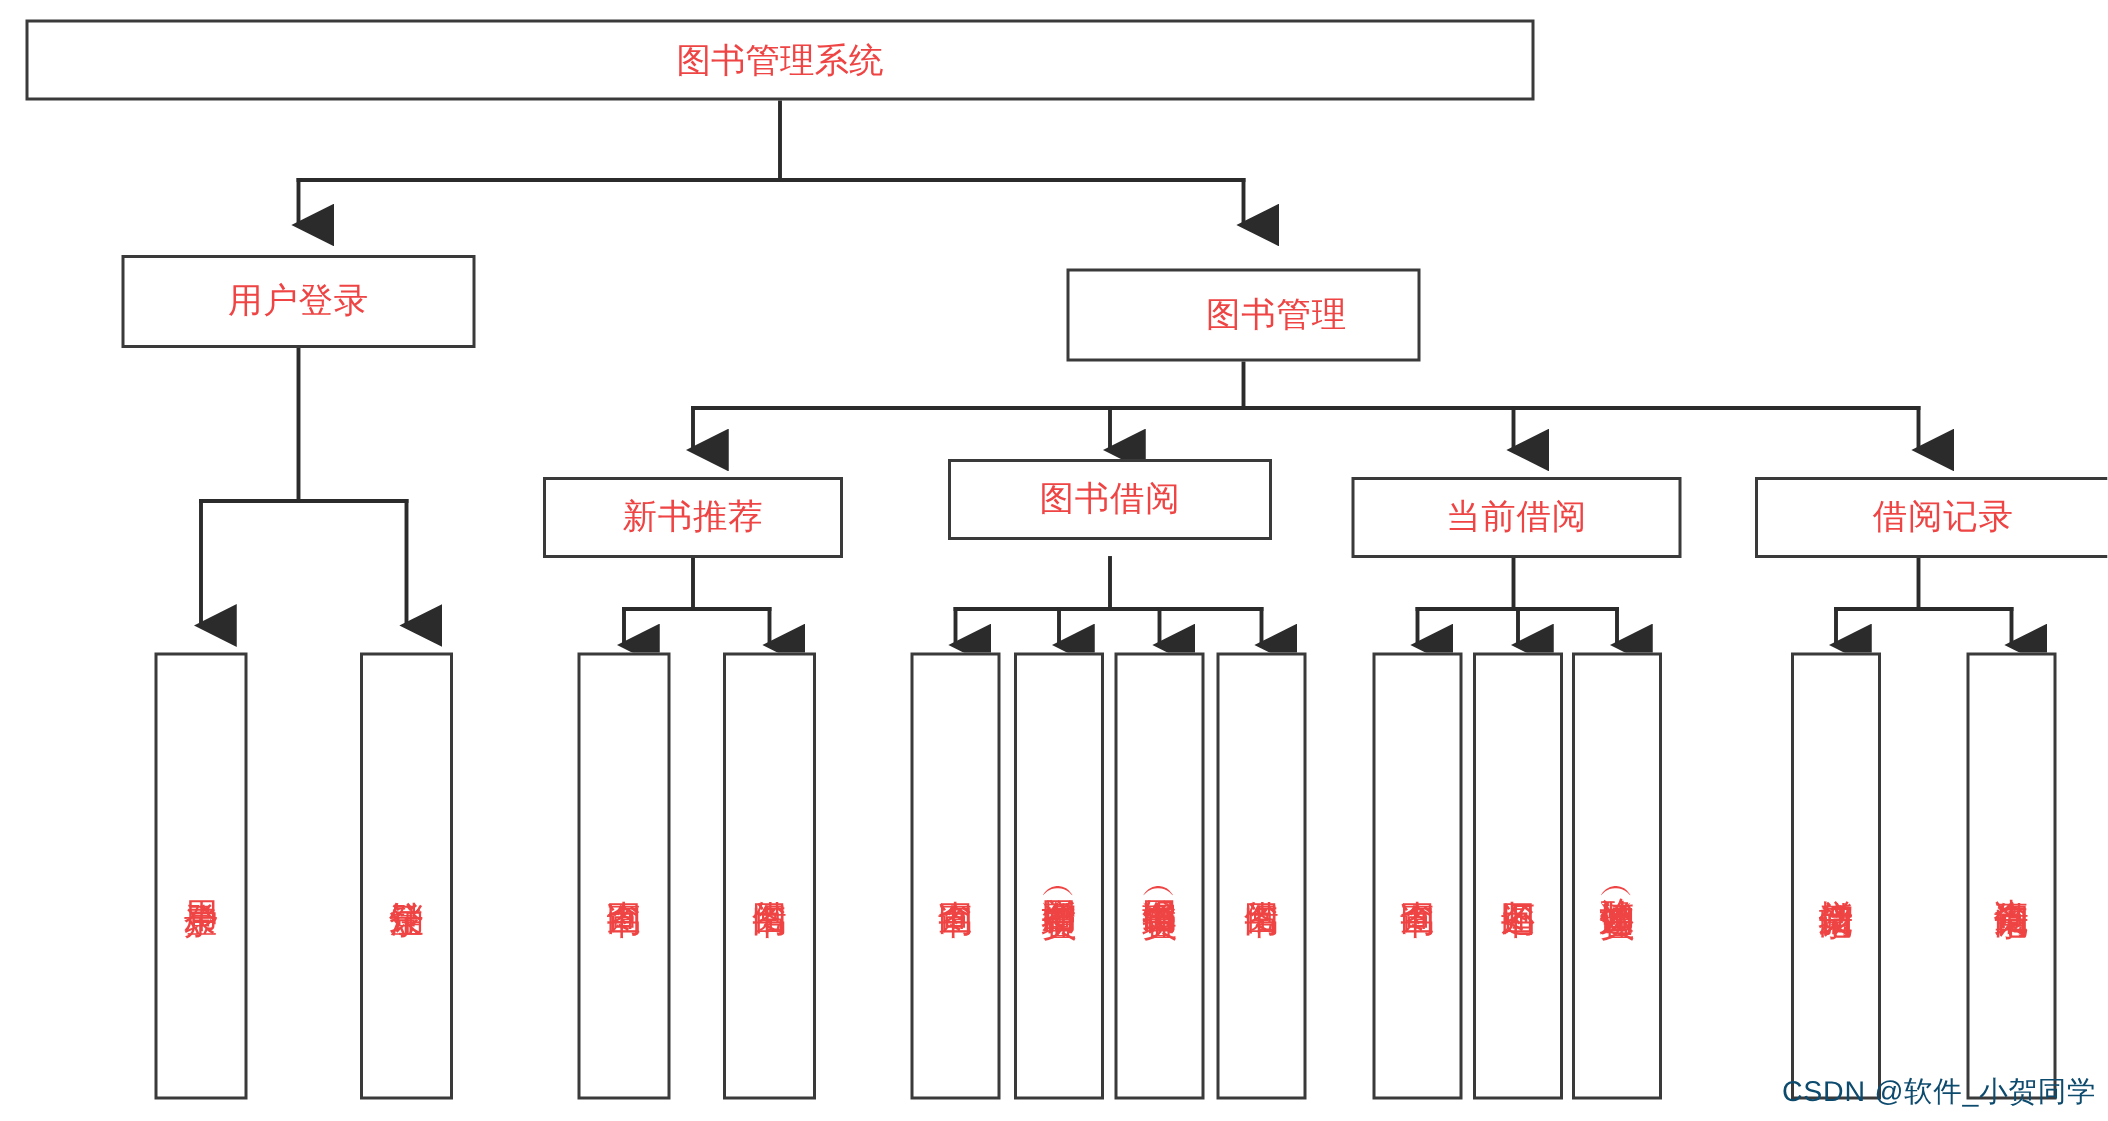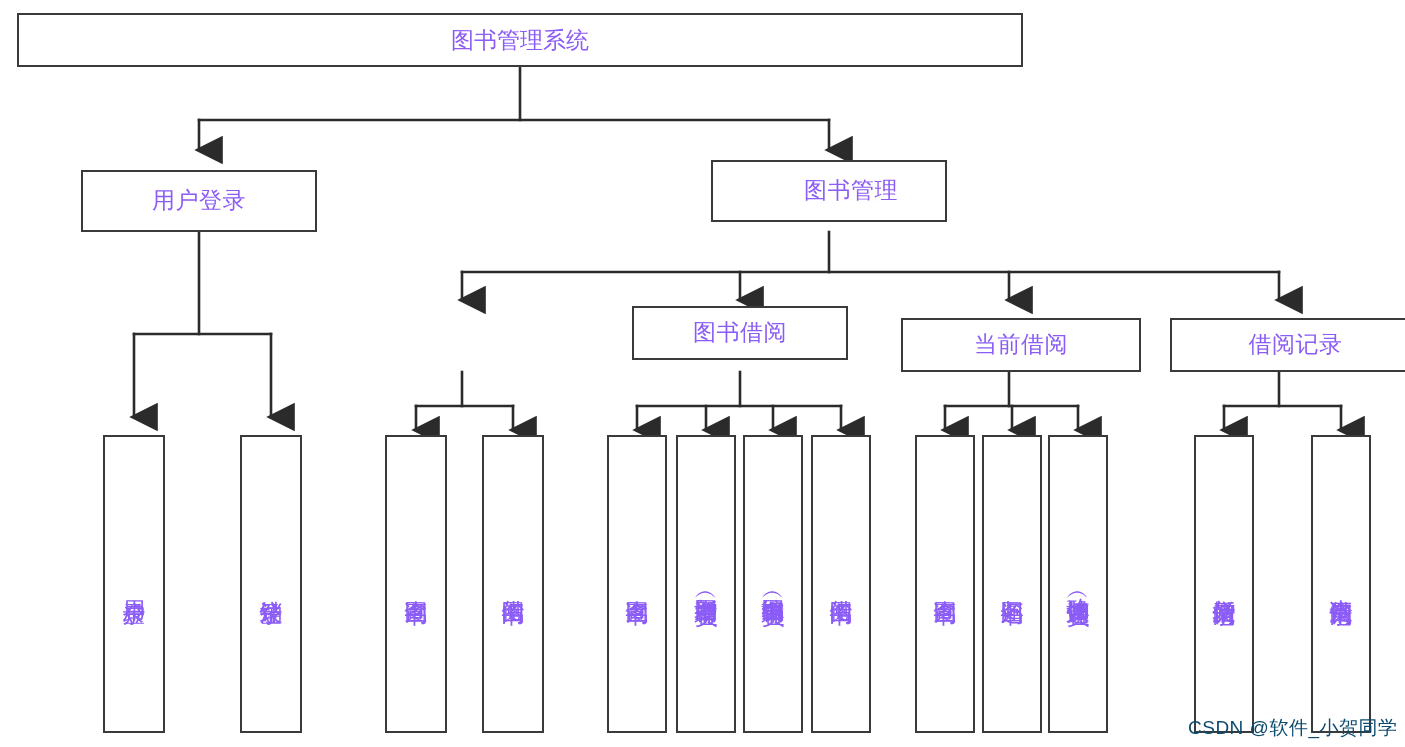--- a/index.html
+++ b/index.html
@@ -28,21 +28,21 @@
   }
   .node {
     position: absolute;
     box-sizing: border-box;
     background: #ffffff;
     border: 2.5px solid #3a3a3a;
     display: flex;
     align-items: center;
     justify-content: center;
     text-align: center;
-    color: #8b5cf6;
+    color: #ef4444;
   }
   .node.horiz {
     font-size: 23px;
     letter-spacing: 0.5px;
     line-height: 1.2;
   }
   .node.root {
     font-size: 23px;
   }
   .node.vert {
@@ -125,28 +125,31 @@
     </g>
   </svg>
 
   <div class="node root" style="left:17px; top:13px; width:1006px; height:54px;">
     <span>图书管理系统</span>
   </div>
 
   <div class="node horiz" style="left:81px; top:170px; width:236px; height:62px;">
     <span>用户登录</span>
   </div>
-  <div class="node horiz" style="left:711px; top:160px; width:236px; height:62px;padding-left:44px;">
+  <div class="node horiz" style="left:711px; top:179px; width:236px; height:62px;padding-left:44px;">
     <span>图书管理</span>
   </div>
 
+  <div class="node horiz" style="left:362px; top:318px; width:200px; height:54px;">
+    <span>新书推荐</span>
+  </div>
   <div class="node horiz" style="left:632px; top:306px; width:216px; height:54px;">
     <span>图书借阅</span>
   </div>
-  <div class="node horiz" style="left:901px; top:318px; width:240px; height:54px;">
+  <div class="node horiz" style="left:901px; top:318px; width:220px; height:54px;">
     <span>当前借阅</span>
   </div>
   <div class="node horiz" style="left:1170px; top:318px; width:251px; height:54px;">
     <span>借阅记录</span>
   </div>
 
   <div class="node vert" style="left:103px; top:435px; width:62px; height:298px;">
     <span class="vlabel">用户登录</span>
   </div>
   <div class="node vert" style="left:240px; top:435px; width:62px; height:298px;">

